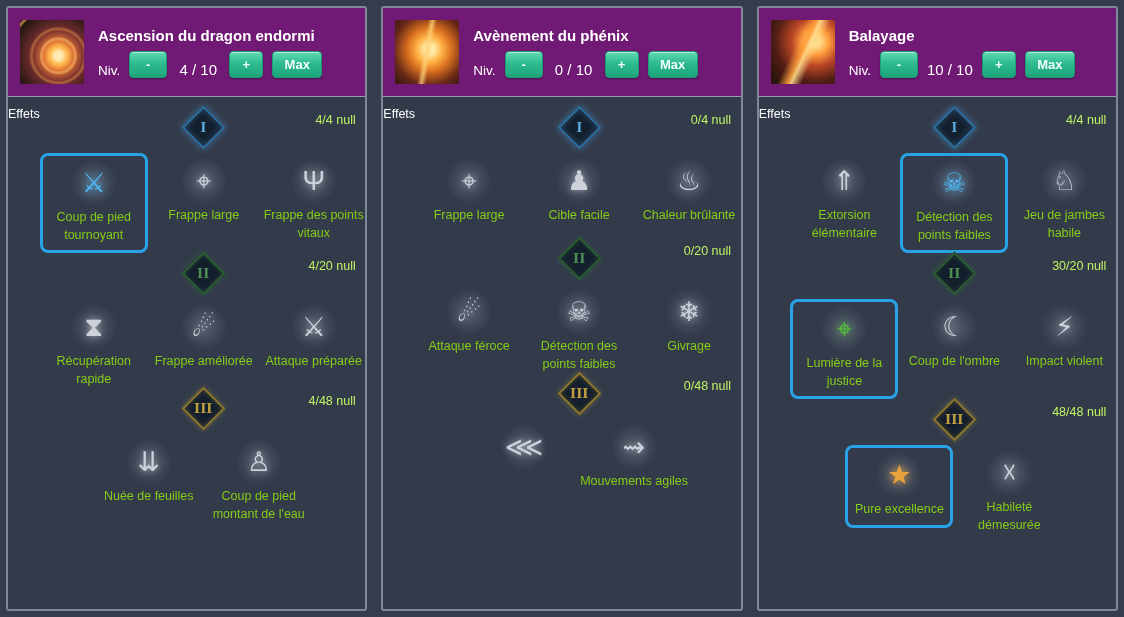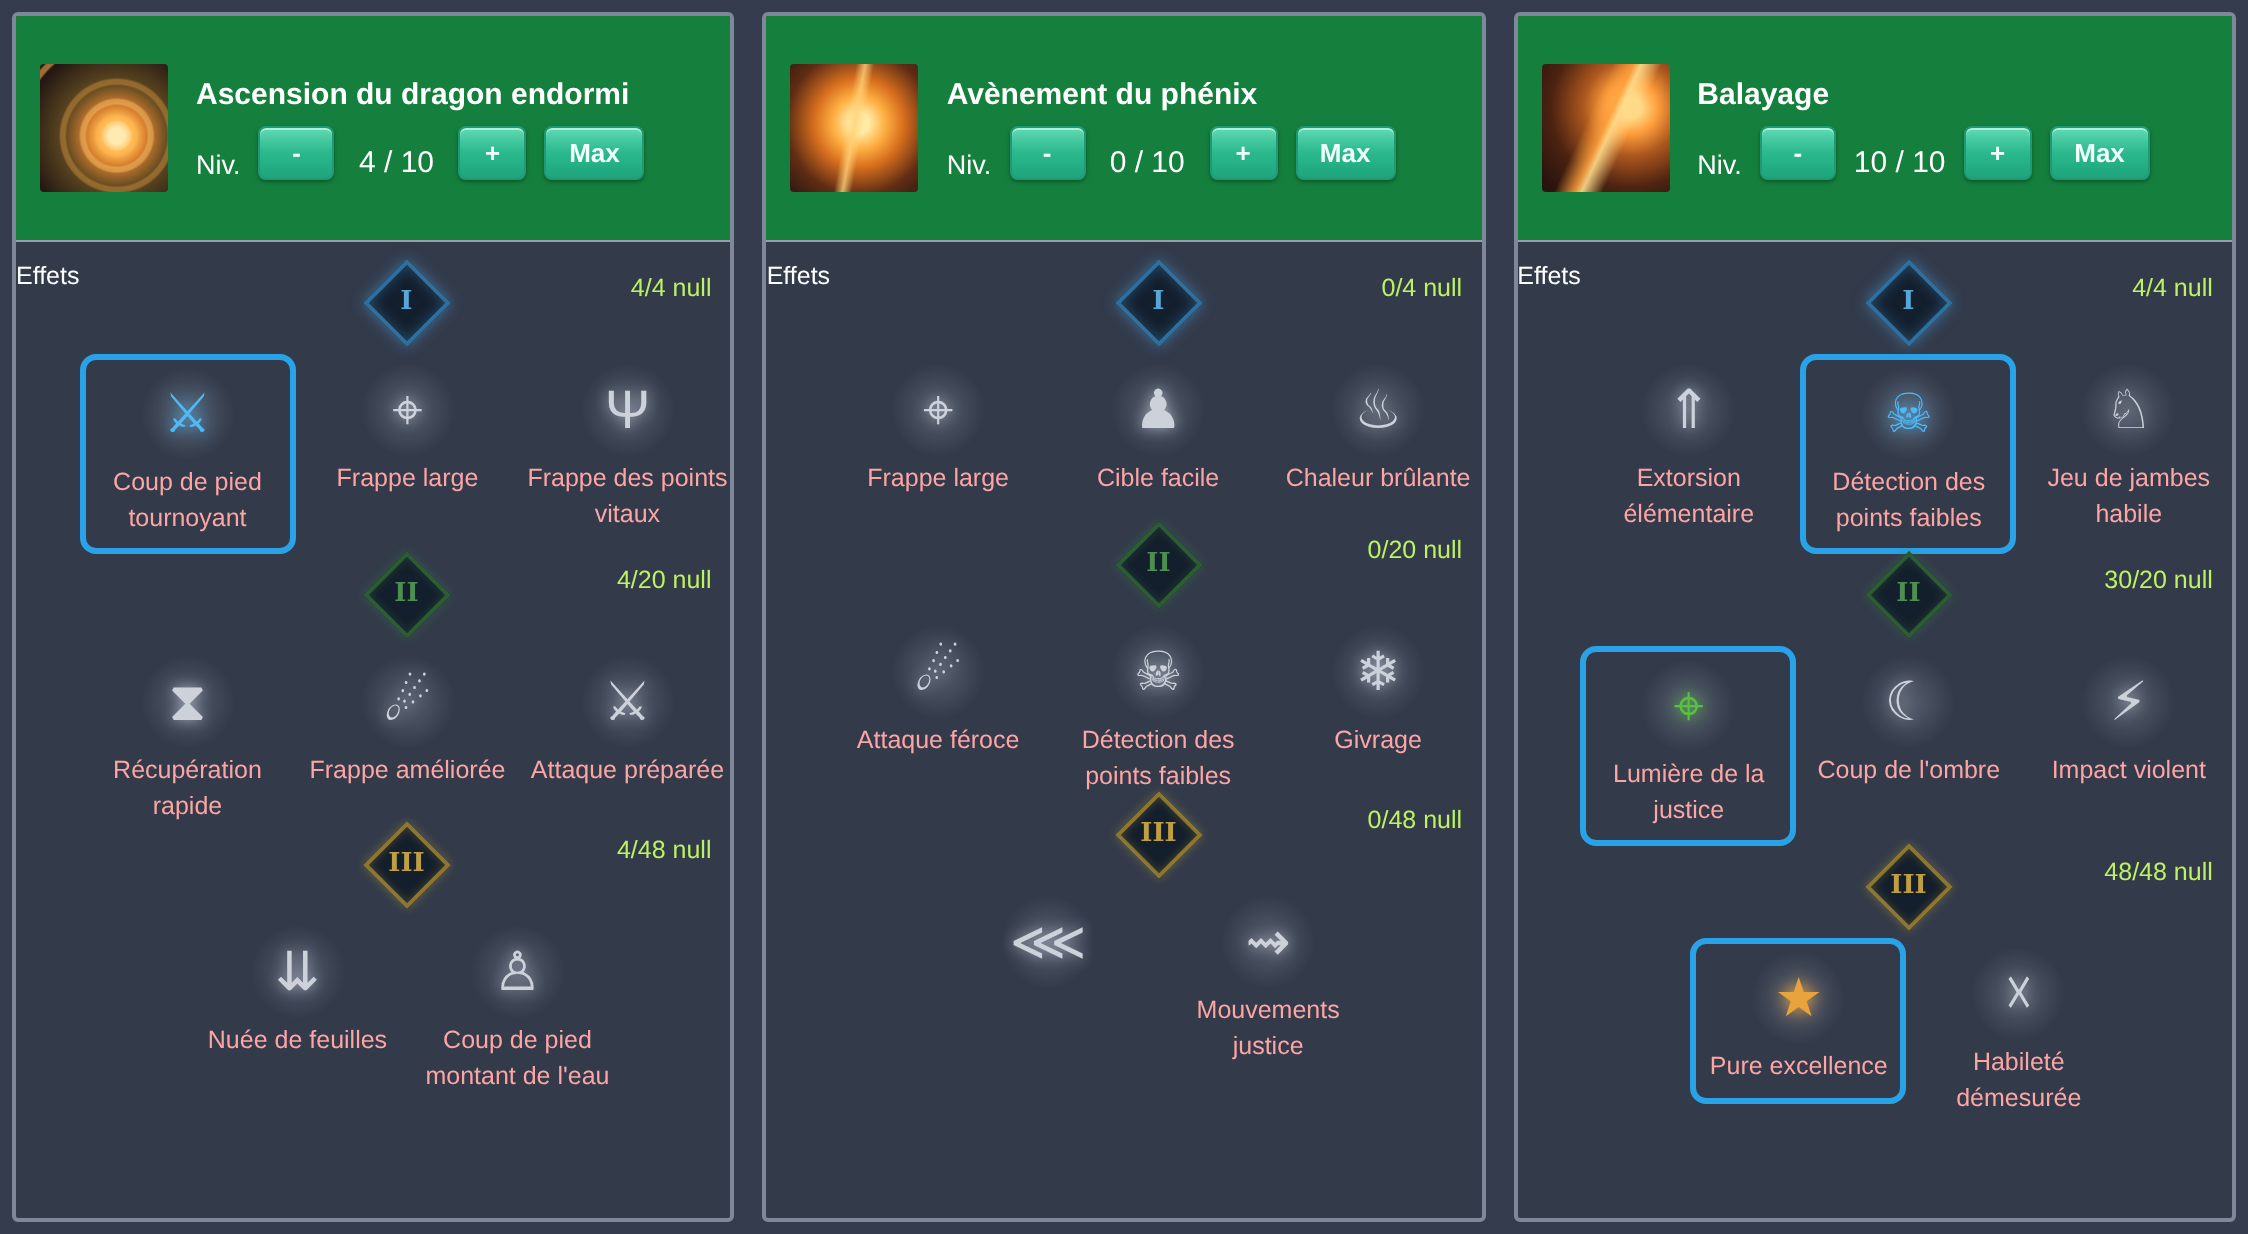--- a/index.html
+++ b/index.html
@@ -7,21 +7,21 @@
     width:1124px;height:617px;overflow:hidden;box-sizing:border-box;
     display:flex;gap:14px;padding:6px;
     font-family:"Liberation Sans","DejaVu Sans",sans-serif;color:#ffffff;
   }
   .panel{
     flex:1 1 0;display:flex;flex-direction:column;
     border:2px solid #7e8898;border-radius:3px;background:#333b4b;overflow:hidden;
   }
   .panel-header{
     height:80px;flex:0 0 80px;display:flex;align-items:center;gap:14px;
-    padding:16px 12px;background:#15803d;border-bottom:1px solid #979eaa;
+    padding:4px 12px;background:#701a75;border-bottom:1px solid #979eaa;
   }
   .skill-image{width:64px;height:64px;flex:0 0 64px;border-radius:2px;}
   .img-0{
     background:
       repeating-radial-gradient(circle at 60% 56%, transparent 0 7px, rgba(255,180,80,.55) 8px 10px, transparent 11px 15px, rgba(255,200,110,.45) 16px 18px, transparent 19px 25px, rgba(255,170,70,.35) 26px 28px, transparent 29px 40px),
       radial-gradient(circle at 60% 56%, #ffeab2 0 4px, #ffb94f 9px, rgba(235,125,45,.9) 15px, rgba(120,55,25,.75) 26px, #241712 46px);
   }
   .img-1{
     background:
       linear-gradient(100deg, transparent 44%, rgba(255,210,120,.8) 50%, transparent 56%),
@@ -70,21 +70,21 @@
   }
   .skill.selected{
     border:3px solid #2aa2e8;border-radius:8px;padding:4px 0 6px;margin-top:-5px;
   }
   .skill-icon{
     width:46px;height:46px;display:flex;align-items:center;justify-content:center;
     font-size:27px;line-height:1;color:#ccd1da;
     background:radial-gradient(circle, rgba(216,223,236,.22) 0%, rgba(216,223,236,.06) 52%, transparent 72%);
     text-shadow:0 0 7px rgba(235,243,255,.5);
   }
-  .skill-name{font-size:12.5px;color:#fca5a5;margin-top:3px;line-height:1.4;}
+  .skill-name{font-size:12.5px;color:#84cc16;margin-top:3px;line-height:1.4;}
   .empty-slot{width:56px;height:56px;border:2px solid #eef1f4;margin:13px auto 9px;}
   .btn-x{width:30px;height:28px;margin:0 auto 12px;display:flex;}
 </style>
 </head>
 <body>
 
   <section class="panel">
     <header class="panel-header">
       <div class="skill-image img-0"></div>
       <div class="header-right">
@@ -282,21 +282,21 @@
   <div class="skill">
     <div class="skill-icon">
                 <span class="glyph">⋘</span>
               </div>
   </div>
 
   <div class="skill">
     <div class="skill-icon">
                 <span class="glyph">⇝</span>
               </div>
-    <div class="skill-name">Mouvements justice</div>
+    <div class="skill-name">Mouvements agiles</div>
   </div>
 </div>
   </div>
 </div>
       <div class="empty-slot"></div>
       <button class="btn btn-x">X</button>
     </div>
   </section>
 
   <section class="panel">

